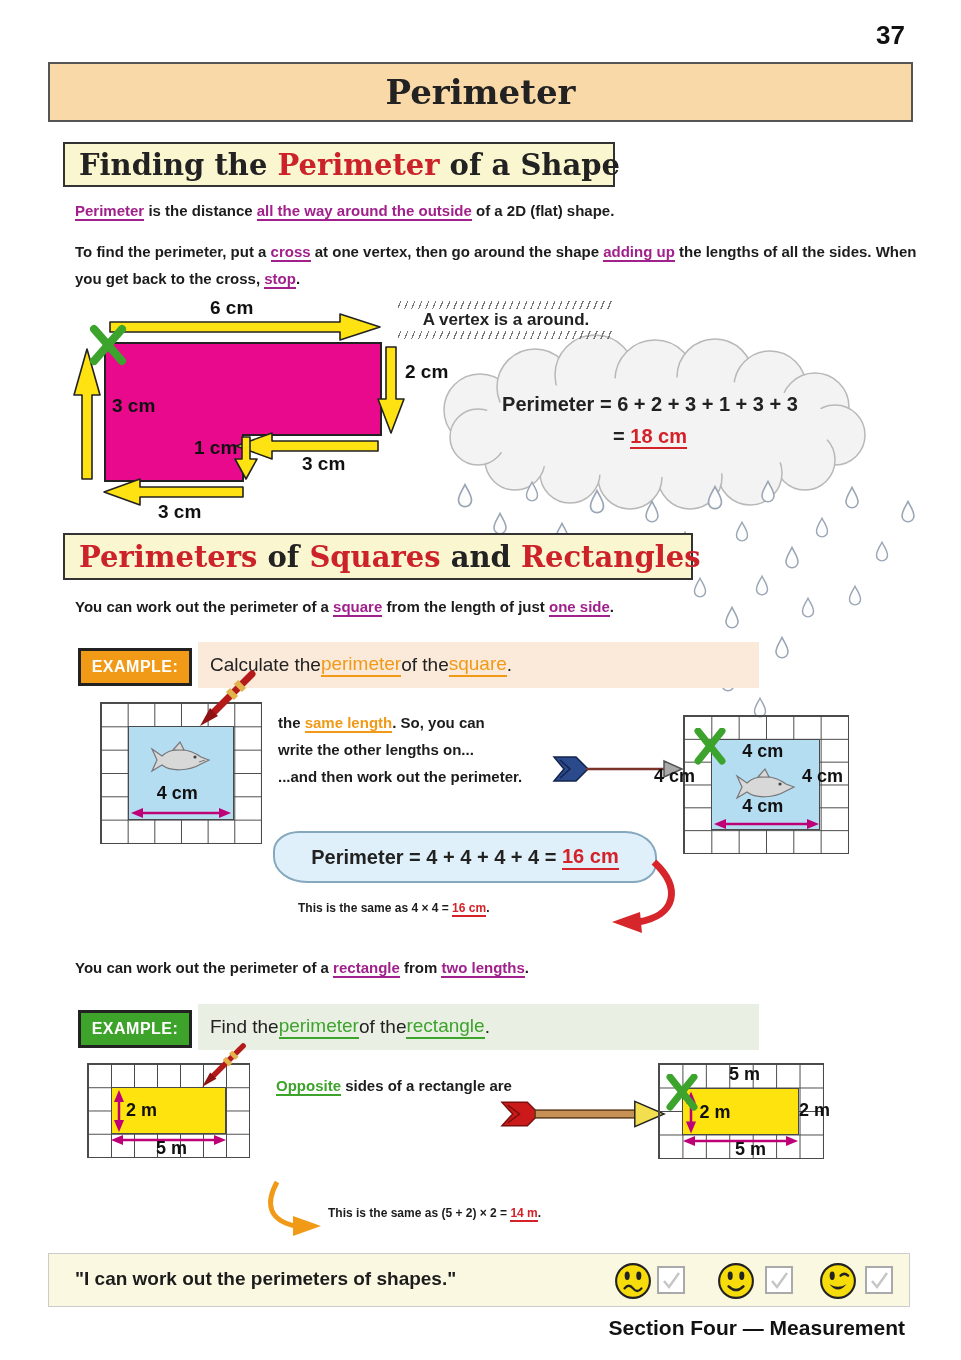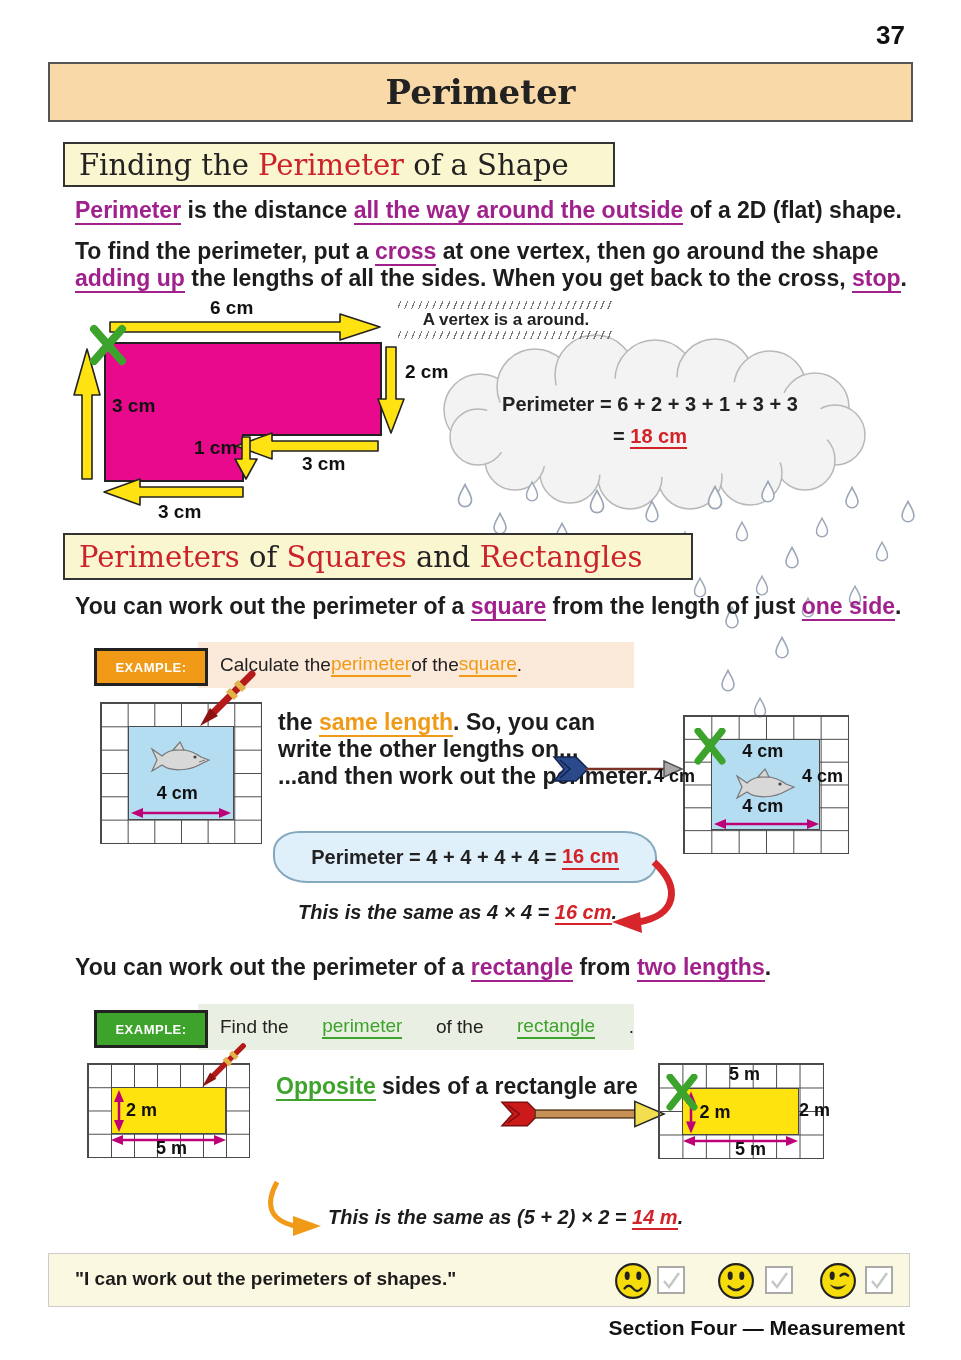--- a/index.html
+++ b/index.html
@@ -6,62 +6,62 @@
   html,body{margin:0;padding:0;background:#fff;}
   #page{position:relative;width:961px;height:1360px;background:#fff;overflow:hidden;
         font-family:"Liberation Sans",sans-serif;color:var(--ink);}
   .abs{position:absolute;}
   .page-num{position:absolute;top:20px;right:56px;font-weight:bold;font-size:26px;color:#111;}
   .title-banner{position:absolute;left:48px;top:62px;width:861px;height:56px;
         background:var(--banner-bg);border:2px solid #555;
         display:flex;align-items:center;justify-content:center;
         font-family:"DejaVu Serif",serif;font-weight:bold;font-size:34px;color:#222;}
   .h-box{position:absolute;background:var(--box-cream);border:2px solid #333;
-        font-family:"DejaVu Serif",serif;font-weight:normal;font-size:29px;color:#222;
+        font-family:"DejaVu Serif",serif;font-weight:bold;font-size:29px;color:#222;
         display:flex;align-items:center;padding-left:14px;white-space:pre;}
   .red{color:var(--heading-red);}
   .ink{color:#222;}
-  .body{position:absolute;margin:0;font-size:23px;font-weight:bold;color:#1c1c1c;line-height:27px;}
+  .body{position:absolute;margin:0;font-size:15px;font-weight:bold;color:#1c1c1c;line-height:27px;}
   .u{border-bottom:2.5px solid currentColor;}
   .lp{color:var(--link-purple);}
   .lo{color:var(--orange);}
   .lg{color:var(--green);}
   .rv{color:var(--accent-red);border-bottom:2.5px solid currentColor;font-weight:bold;}
   .dlabel{position:absolute;font-size:19px;font-weight:bold;color:#111;white-space:nowrap;}
   .vertex-note{position:absolute;left:338px;top:6px;width:216px;text-align:center;}
   .vertex-note .vtext{font-size:17px;font-weight:bold;color:#222;padding:1px 0;}
   .hatch{height:8px;background:repeating-linear-gradient(112deg,transparent 0 2px,#777 2px 3.2px,transparent 3.2px 6.5px);}
   .cloud-text{position:absolute;text-align:center;font-weight:bold;font-size:20px;color:#222;white-space:nowrap;}
   .badge{position:absolute;width:108px;height:32px;border:3px solid #222;color:#fff;
-        font-weight:bold;font-size:13px;display:flex;align-items:center;justify-content:center;letter-spacing:.5px;margin-left:16px;}
+        font-weight:bold;font-size:16px;display:flex;align-items:center;justify-content:center;letter-spacing:.5px;}
   .badge.orange{background:var(--orange);}
   .badge.green{background:var(--green);}
-  .prompt{position:absolute;width:436px;height:46px;display:flex;align-items:center;
-        padding-left:22px;font-size:19px;font-weight:normal;color:#222;box-sizing:border-box;}
+  .prompt{position:absolute;width:561px;height:46px;display:flex;align-items:center;
+        padding-left:12px;font-size:19px;font-weight:normal;color:#222;box-sizing:border-box;}
   .prompt.peach{background:var(--orange-light);}
-  .prompt.greenish{background:var(--green-light);justify-content:space-between;}
+  .prompt.greenish{background:var(--green-light);}
   .grid{position:absolute;border:1.5px solid #4a4a4a;
         background-image:linear-gradient(to right,#4a4a4a 1.3px,transparent 1.3px),
                          linear-gradient(to bottom,#4a4a4a 1.3px,transparent 1.3px);}
   .fillrect{position:absolute;border:1.5px solid #4a4a4a;box-sizing:border-box;}
   .blue{background:var(--square-blue);}
   .yellowr{background:var(--rect-yellow);}
   .glabel{position:absolute;font-size:18px;font-weight:bold;color:#111;white-space:nowrap;}
   .cloud2{position:absolute;left:273px;top:831px;width:380px;height:48px;
         background:var(--cloud-blue);border:2px solid #85A8BE;
         border-radius:26px 32px 24px 34px / 20px 26px 20px 26px;
         display:flex;align-items:center;justify-content:center;
         font-size:20px;font-weight:bold;color:#222;white-space:pre;}
   .scroll{position:absolute;left:272px;top:1148px;width:388px;height:40px;
         background:linear-gradient(180deg,#C9B075 0 4px,var(--scroll-tan) 4px calc(100% - 4px),#C9B075 calc(100% - 4px));
         border:1.5px solid #6b5b33;display:flex;align-items:center;justify-content:center;
         font-size:20px;font-weight:bold;color:#222;white-space:pre;}
   .scroll::before{content:"";position:absolute;left:-8px;top:3px;bottom:3px;width:9px;
         background:#9a9a9a;border-radius:4px 0 0 4px;}
-  .sameas{position:absolute;font-size:20px;font-weight:bold;color:#1c1c1c;white-space:pre;font-style:italic;}
+  .sameas{position:absolute;font-size:12px;font-weight:bold;color:#1c1c1c;white-space:pre;}
   .check-bar{position:absolute;left:48px;top:1253px;width:862px;height:54px;
         background:var(--check-bar);border:1.5px solid #ccc;box-sizing:border-box;}
   .check-quote{position:absolute;left:26px;top:14px;font-size:19px;font-weight:bold;color:#1c1c1c;}
   .checkbox{position:absolute;top:12px;width:28px;height:28px;background:#fff;border:2px solid #aaa;box-sizing:border-box;}
   .smiley{position:absolute;top:8px;width:38px;height:38px;}
   .footer{position:absolute;right:56px;top:1316px;font-size:21px;font-weight:bold;color:#111;}
   svg{display:block;}
 </style>
 </head>
 <body>

